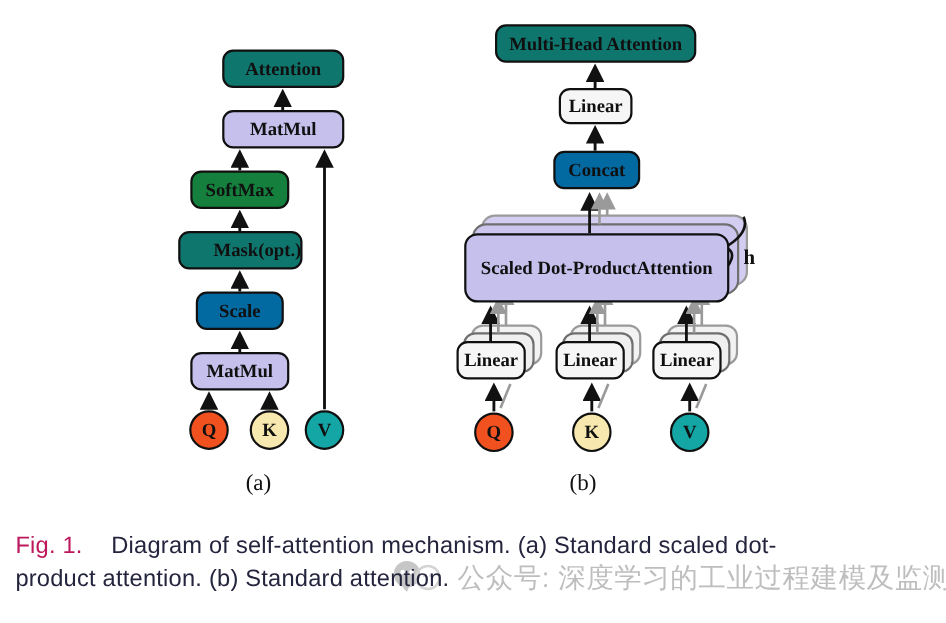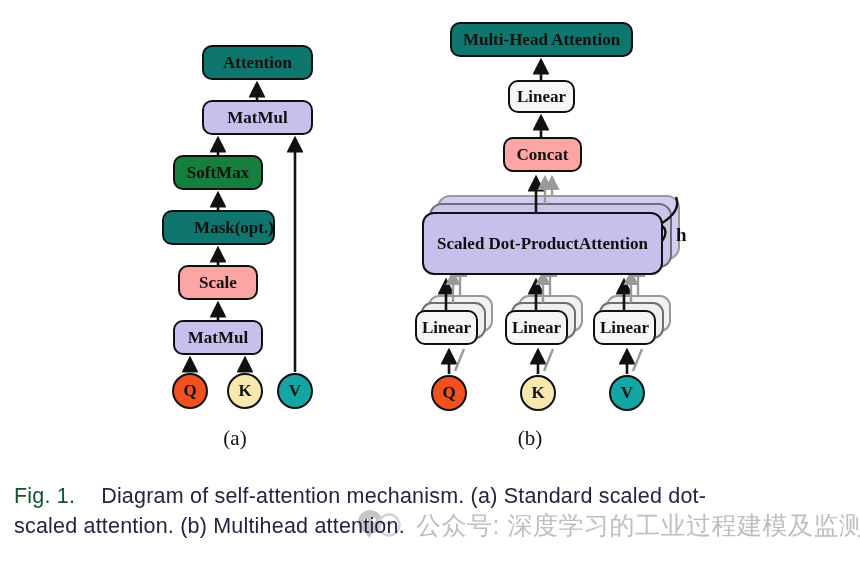--- a/index.html
+++ b/index.html
@@ -6,36 +6,36 @@
   #canvas{position:relative;width:860px;height:566px;background:#ffffff;overflow:hidden;
           font-family:"Liberation Serif","DejaVu Serif",serif;}
   #wires{position:absolute;left:0;top:0;z-index:1;}
   .box{position:absolute;z-index:2;display:flex;align-items:center;justify-content:center;
        box-sizing:border-box;border:2.2px solid #101010;border-radius:10px;
        font-weight:bold;font-size:17px;color:#101010;white-space:nowrap;
        font-family:"Liberation Serif","DejaVu Serif",serif;}
   .pink{background:#0f766e;}
   .purple{background:#C5C0EC;}
   .green{background:#15803d;}
-  .peach{background:#fca5a5;}
+  .peach{background:#0369a1;}
   .whitebox{background:#F6F6F6;text-align:center;}
   .circ{position:absolute;z-index:2;width:36px;height:36px;border-radius:50%;
         box-sizing:border-box;border:2.2px solid #101010;display:flex;align-items:center;
         justify-content:center;font-weight:bold;font-size:17px;color:#101010;}
   .q{background:#F0511F;}
   .k{background:#F6E8AE;}
   .v{background:#14A5A5;}
   .sdpa-text{display:flex;flex-direction:row;align-items:center;line-height:1.25;}
   .panel-label{position:absolute;z-index:2;width:44px;text-align:center;
                font-size:21px;color:#111;font-family:"Liberation Serif","DejaVu Serif",serif;}
   .h-label{position:absolute;z-index:2;font-weight:bold;font-size:19px;color:#101010;}
   #caption{position:absolute;left:14px;top:481px;width:840px;z-index:5;
            font-family:"Liberation Sans","DejaVu Sans",sans-serif;
            font-size:21.5px;line-height:30px;color:#24243E;letter-spacing:0.2px;}
-  #caption .figtag{color:#14532d;}
+  #caption .figtag{color:#be185d;}
   #caption .gap{display:inline-block;width:26px;}
   #watermark{position:absolute;left:356px;top:508px;z-index:4;display:flex;
              align-items:center;gap:14px;}
   #watermark .wm-text{font-family:"Liberation Sans","DejaVu Sans",sans-serif;
              font-size:25px;color:#BEBEBE;white-space:nowrap;letter-spacing:0.5px;}
 </style>
 </head>
 <body>
 
 <div id="canvas">
@@ -181,16 +181,16 @@
       <path d="M10,26 L14,30 L16,25 z" fill="#B3B3B3"></path>
       <circle cx="33" cy="17" r="10.5" fill="none" stroke="#C6C6C6" stroke-width="2.4"></circle>
       <circle cx="30" cy="15" r="1.7" fill="#C6C6C6"></circle>
       <circle cx="36" cy="15" r="1.7" fill="#C6C6C6"></circle>
     </svg>
     <span class="wm-text">公众号: 深度学习的工业过程建模及监测</span>
   </div>
 
   <div id="caption">
     <div><span class="figtag">Fig. 1.</span><span class="gap"></span><span>Diagram of self-attention mechanism. (a) Standard scaled dot-</span></div>
-    <div><span>scaled attention. (b) Multihead attention.</span></div>
+    <div><span>product attention. (b) Standard attention.</span></div>
   </div>
 
 </div>
 
 </body></html>

